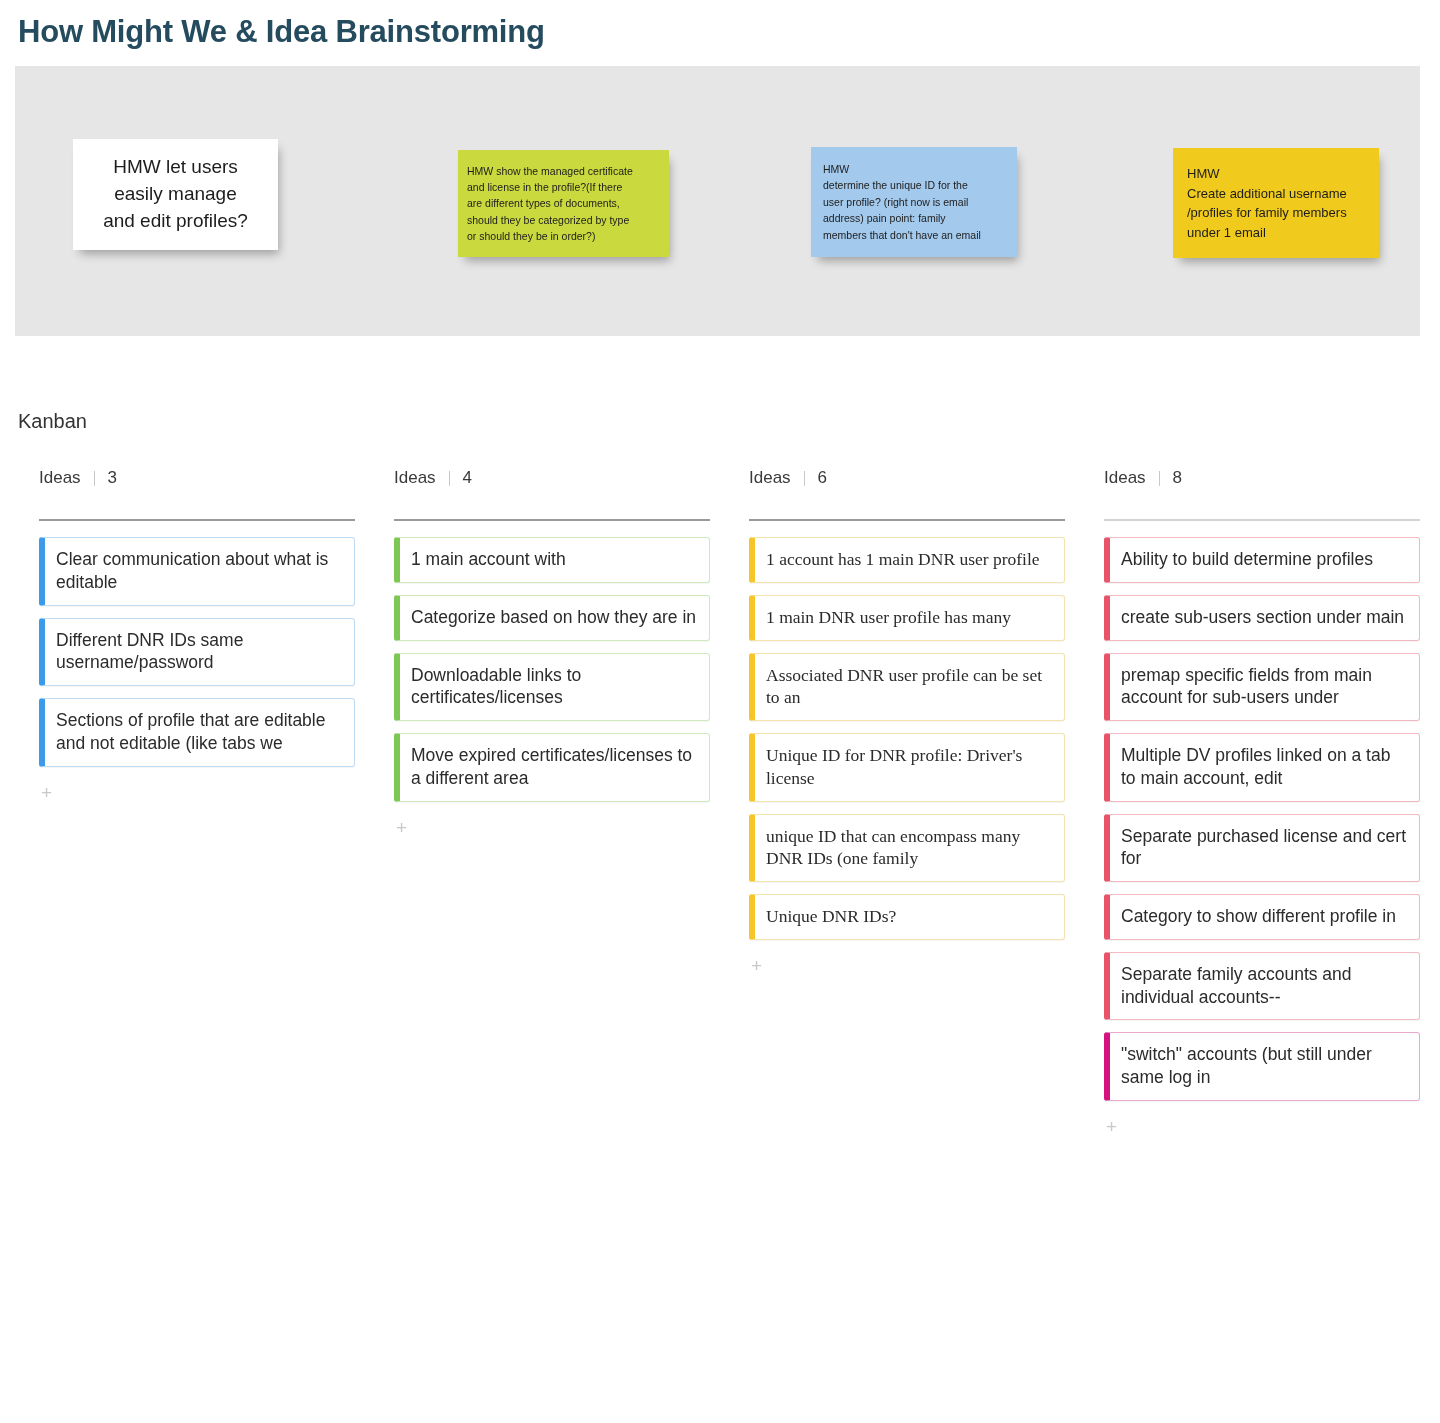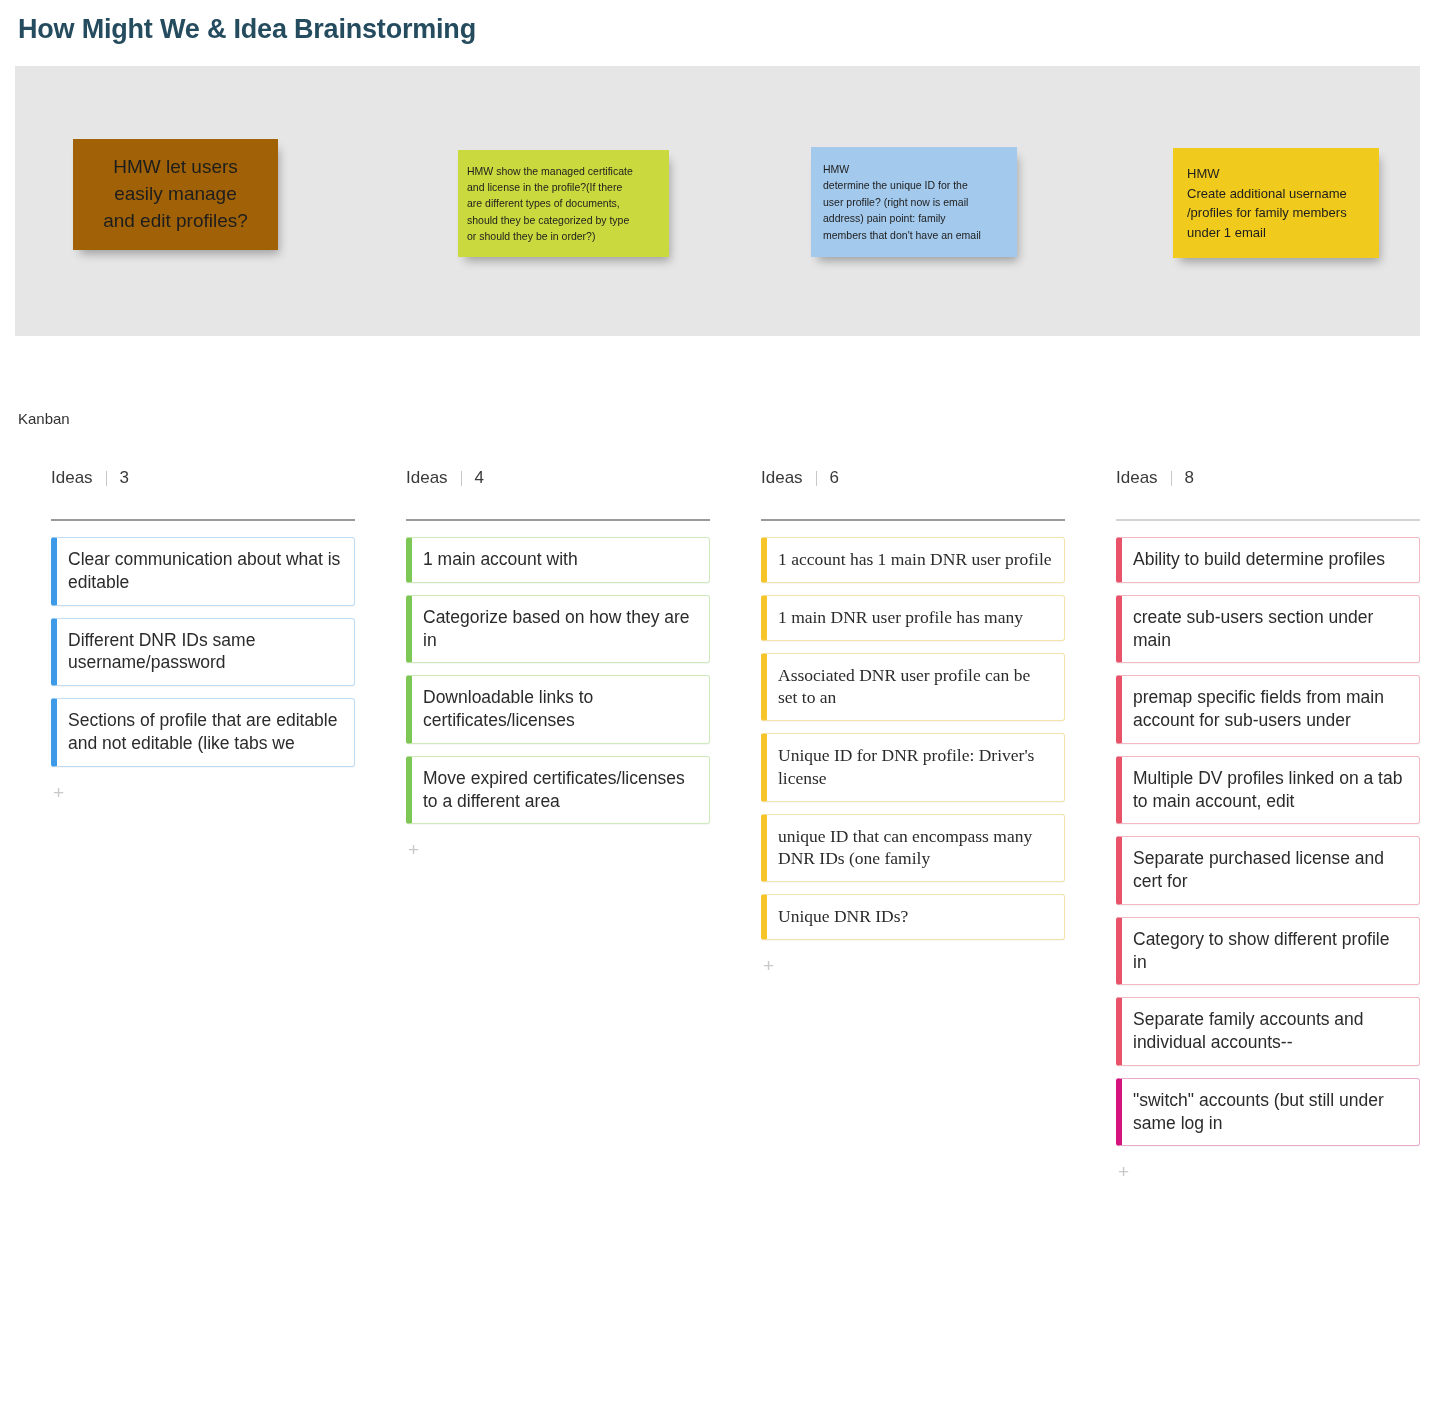--- a/index.html
+++ b/index.html
@@ -15,21 +15,21 @@
     color: #222222;
     overflow: hidden;
     position: relative;
   }
 
   
   .page-title {
     position: absolute;
     left: 18px;
     top: 14px;
-    font-size: 27px;
+    font-size: 31px;
     font-weight: bold;
     letter-spacing: -0.2px;
     color: #254b5e;
     white-space: nowrap;
   }
 
   
   .hmw-band {
     position: absolute;
     left: 15px;
@@ -53,21 +53,21 @@
     justify-content: center;
   }
   .sticky-line { display: block; }
 
   
   .sticky-1 {
     left: 58px;
     top: 73px;
     width: 205px;
     height: 111px;
-    background: #a16207;
+    background: #ffffff;
     text-align: center;
     font-size: 19px;
     line-height: 1.42;
     padding: 0 8px;
   }
   
   .sticky-2 {
     left: 443px;
     top: 84px;
     width: 211px;
@@ -101,33 +101,33 @@
     font-size: 13px;
     line-height: 1.50;
     padding: 0 14px;
   }
 
   
   .kanban-label {
     position: absolute;
     left: 18px;
     top: 410px;
-    font-size: 15px;
+    font-size: 20px;
     color: #333333;
   }
   .board {
     position: absolute;
     left: 0;
     top: 465px;
     width: 1440px;
     display: flex;
   }
   .column {
     width: 355px;
-    padding-left: 51px;
+    padding-left: 39px;
     box-sizing: border-box;
   }
   .col-head {
     display: flex;
     align-items: center;
     font-size: 17px;
     color: #3a3a3a;
     height: 26px;
   }
   .col-head .divider {

